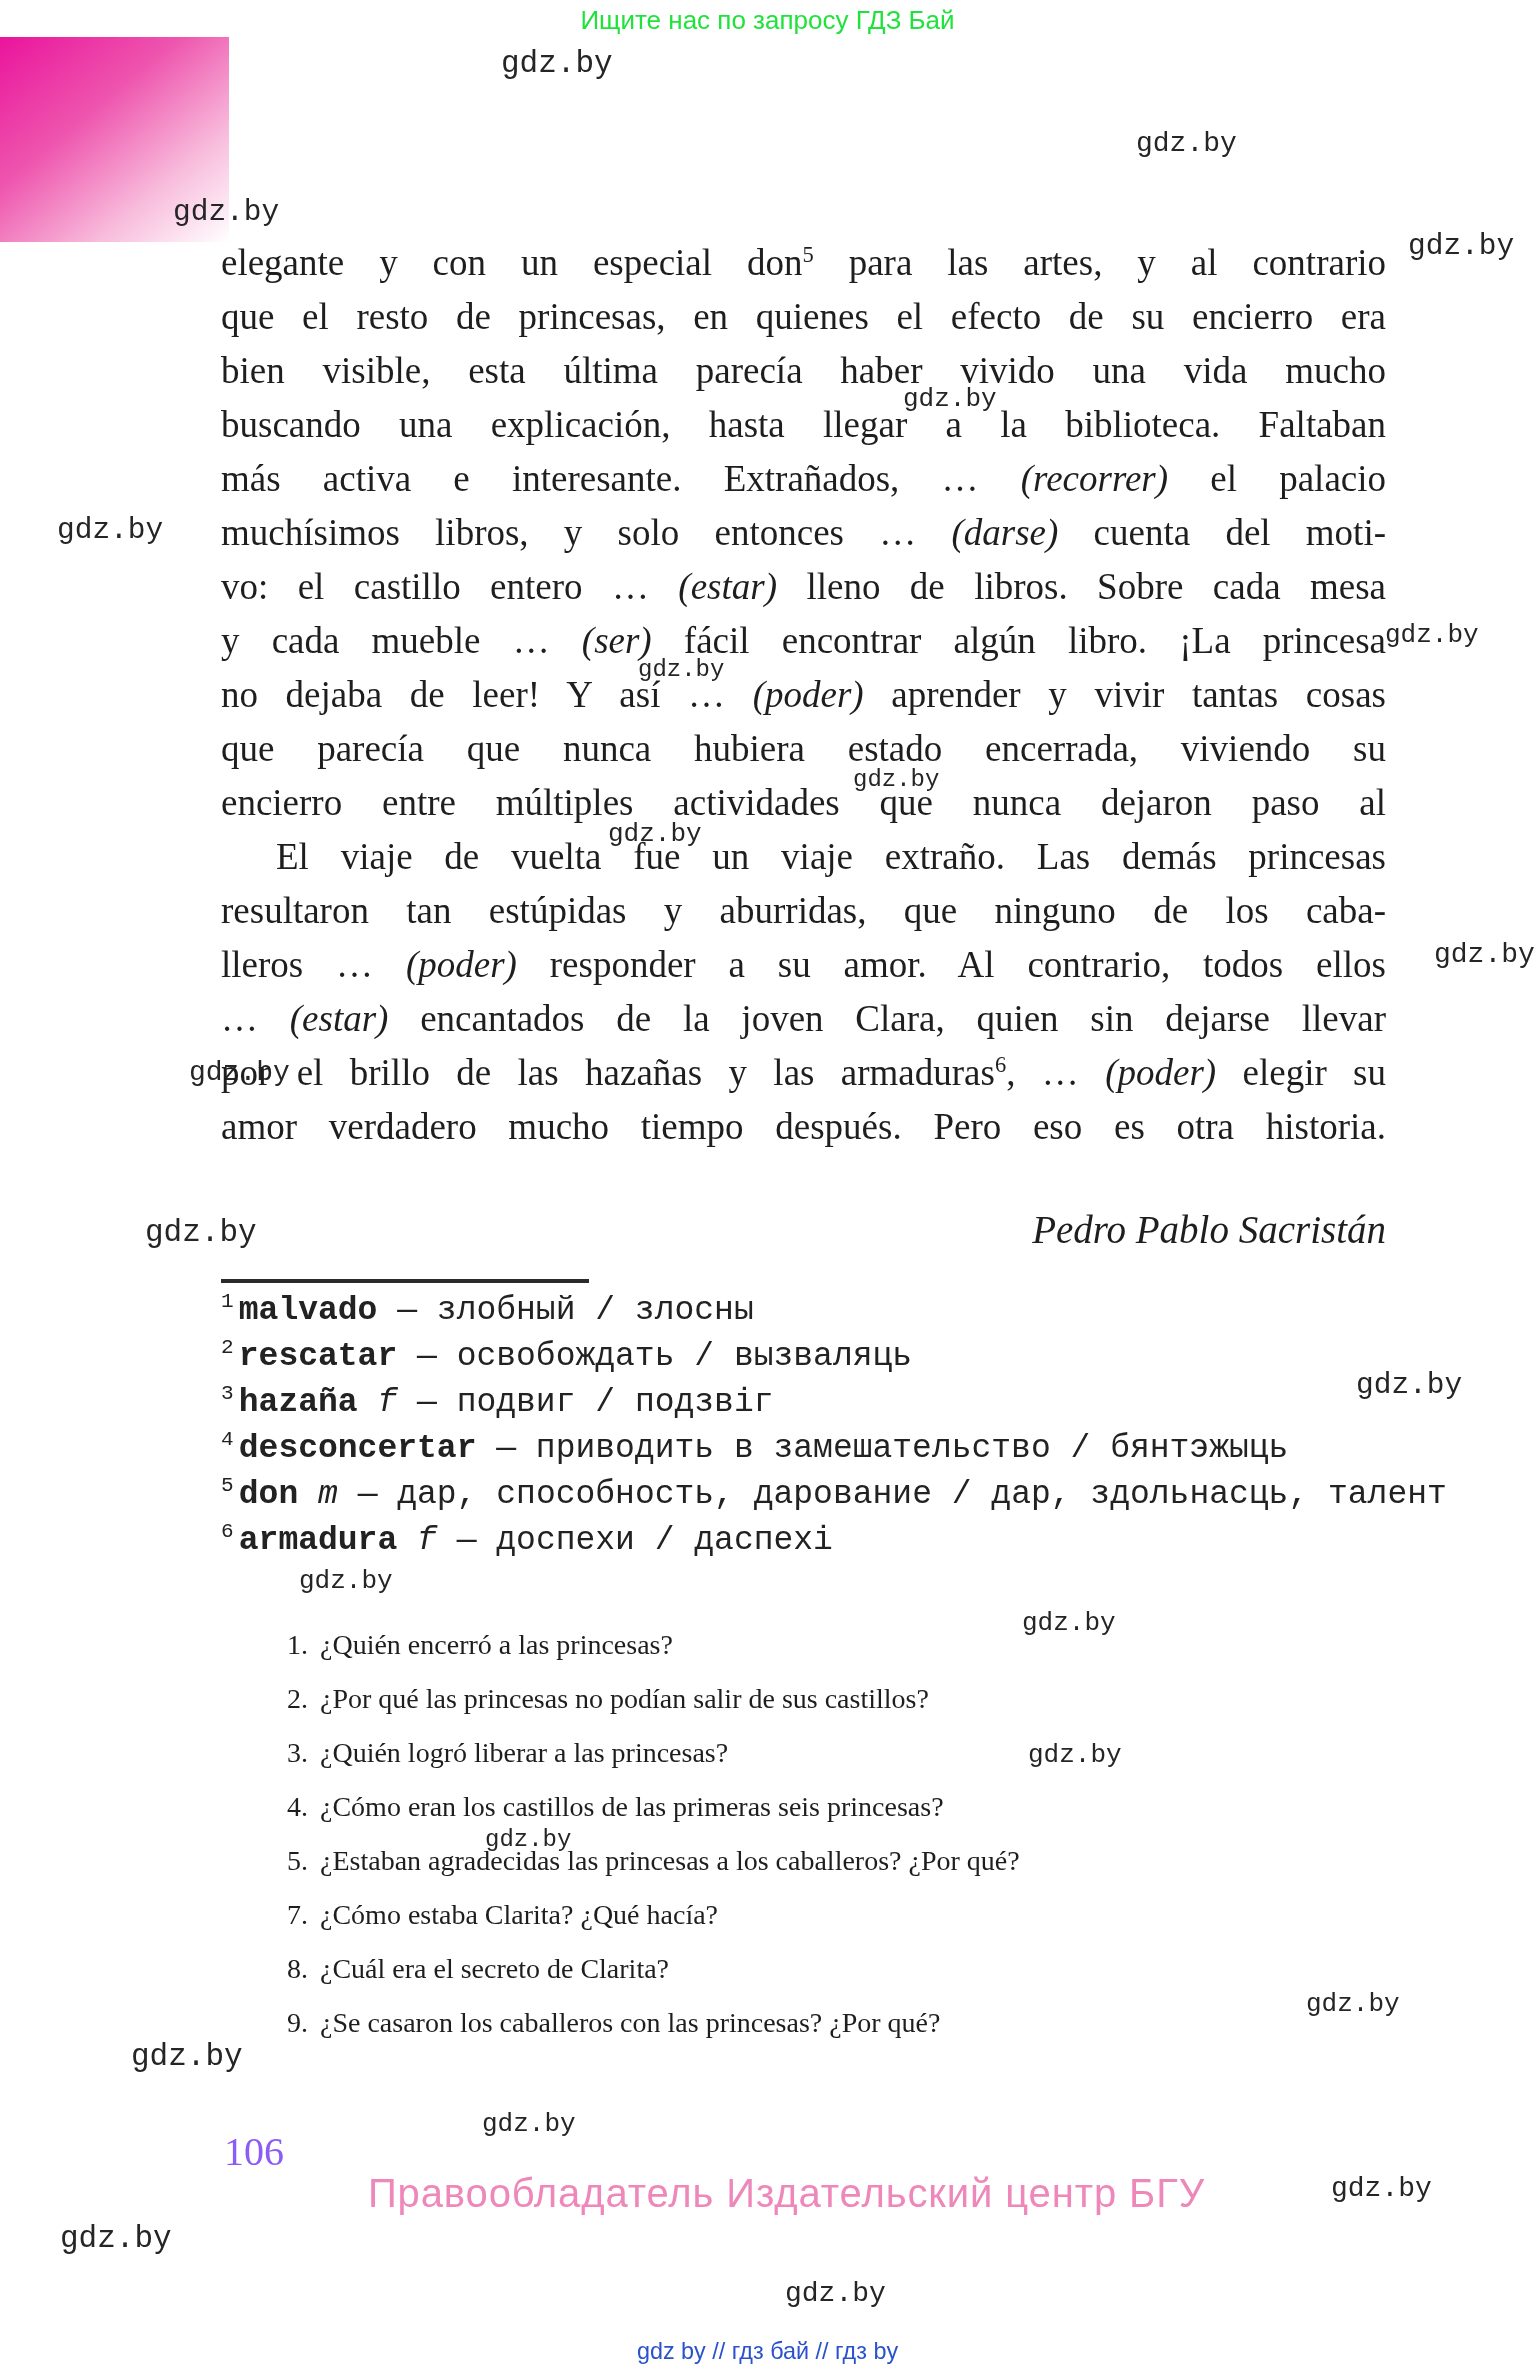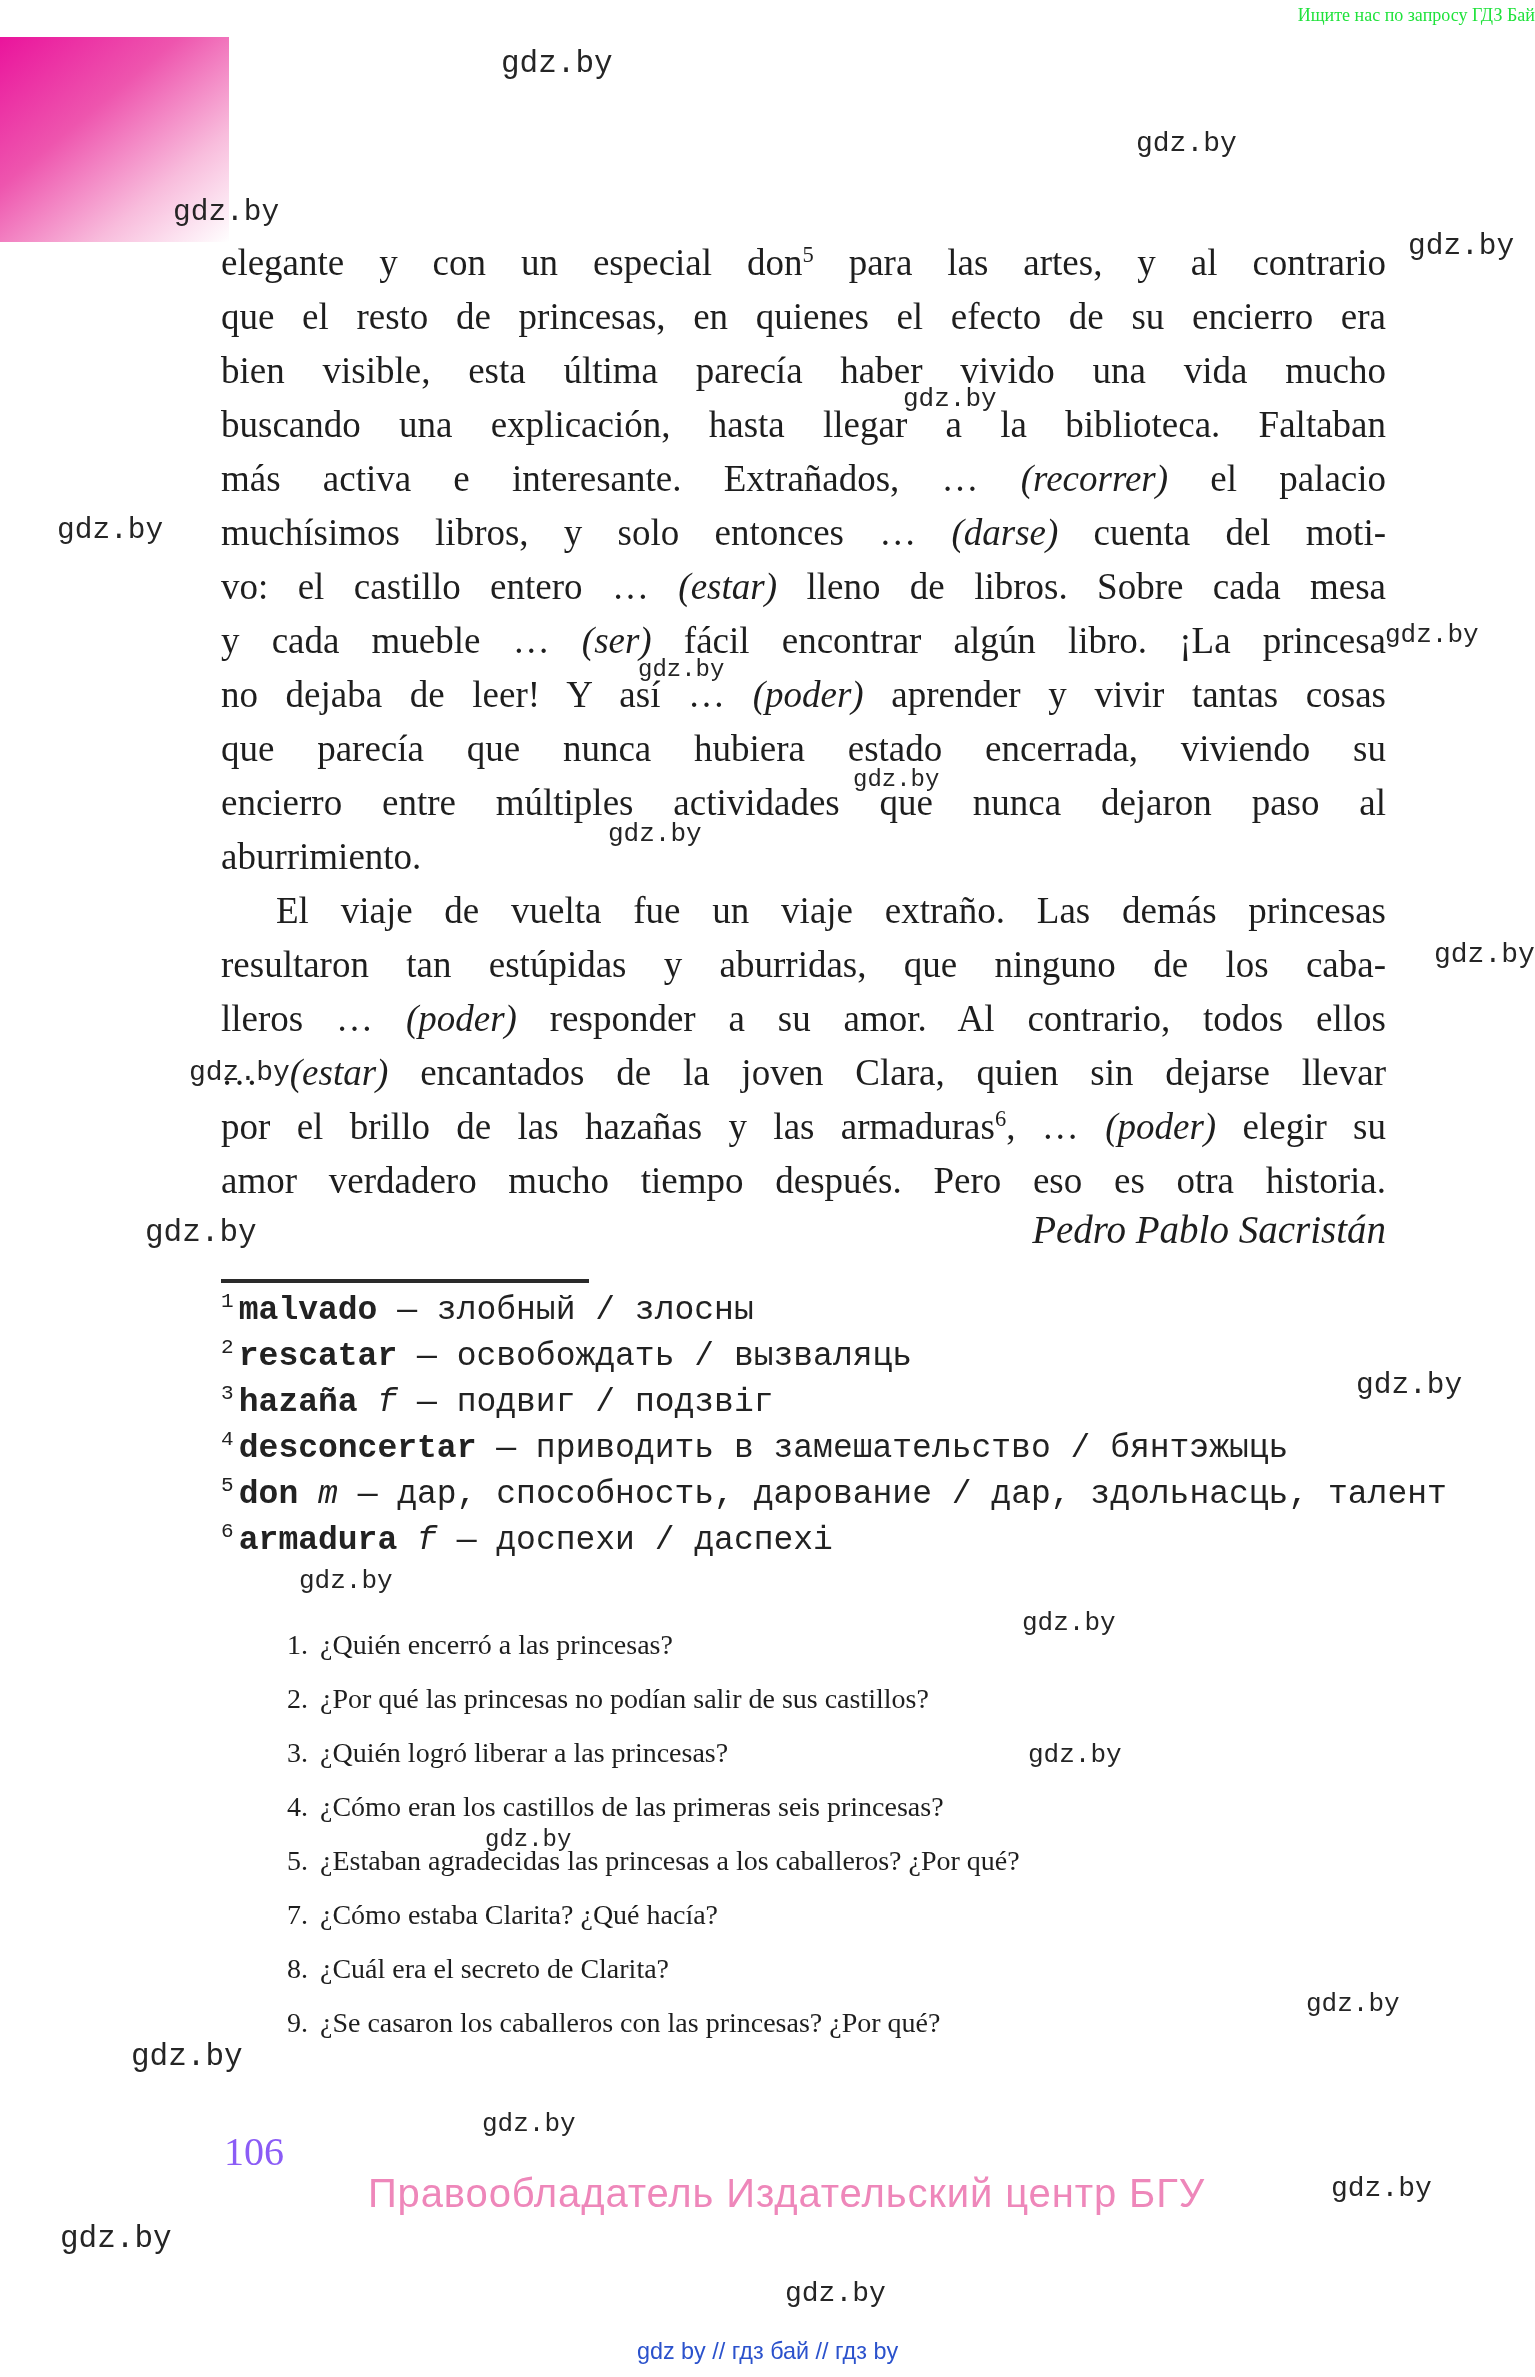--- a/index.html
+++ b/index.html
@@ -7,23 +7,23 @@
     position:relative;
     width:1535px;height:2377px;
     margin:0 auto;
     background:#ffffff;
     font-family:"Liberation Serif",serif;
     color:#1e1e1e;
     overflow:hidden;
   }
   .banner{
     position:absolute;left:0;top:5.2px;width:100%;
-    text-align:right;
-    font-family:Liberation Serif, serif;
-    font-size:18px;
+    text-align:center;
+    font-family:Liberation Sans, sans-serif;
+    font-size:26px;
   }
   .corner{
     position:absolute;left:0;top:37px;width:229px;height:205px;
     background:linear-gradient(140deg,#ea149c 0%,#ee55ae 38%,#f8bcdc 72%,#ffffff 100%);
   }
   .wm{
     position:absolute;
     font-family:Liberation Mono, monospace;
     color:#252525;
     white-space:nowrap;
@@ -122,21 +122,20 @@
       <div class="line">que el resto de princesas, en quienes el efecto de su encierro era</div>
       <div class="line">bien visible, esta última parecía haber vivido una vida mucho</div>
       <div class="line">buscando una explicación, hasta llegar a la biblioteca. Faltaban</div>
       <div class="line">más activa e interesante. Extrañados, … <i>(recorrer)</i> el palacio</div>
       <div class="line">muchísimos libros, y solo entonces … <i>(darse)</i> cuenta del moti-</div>
       <div class="line">vo: el castillo entero … <i>(estar)</i> lleno de libros. Sobre cada mesa</div>
       <div class="line">y cada mueble … <i>(ser)</i> fácil encontrar algún libro. ¡La princesa</div>
       <div class="line">no dejaba de leer! Y así … <i>(poder)</i> aprender y vivir tantas cosas</div>
       <div class="line">que parecía que nunca hubiera estado encerrada, viviendo su</div>
       <div class="line">encierro entre múltiples actividades que nunca dejaron paso al</div>
-      <div class="line plain">aburrimiento.</div>
       <div class="line indent">El viaje de vuelta fue un viaje extraño. Las demás princesas</div>
       <div class="line">resultaron tan estúpidas y aburridas, que ninguno de los caba-</div>
       <div class="line">lleros … <i>(poder)</i> responder a su amor. Al contrario, todos ellos</div>
       <div class="line">… <i>(estar)</i> encantados de la joven Clara, quien sin dejarse llevar</div>
       <div class="line">por el brillo de las hazañas y las armaduras<sup>6</sup>, … <i>(poder)</i> elegir su</div>
       <div class="line">amor verdadero mucho tiempo después. Pero eso es otra historia.</div>
     </div>
 
   <div class="author">Pedro Pablo Sacristán</div>
 

